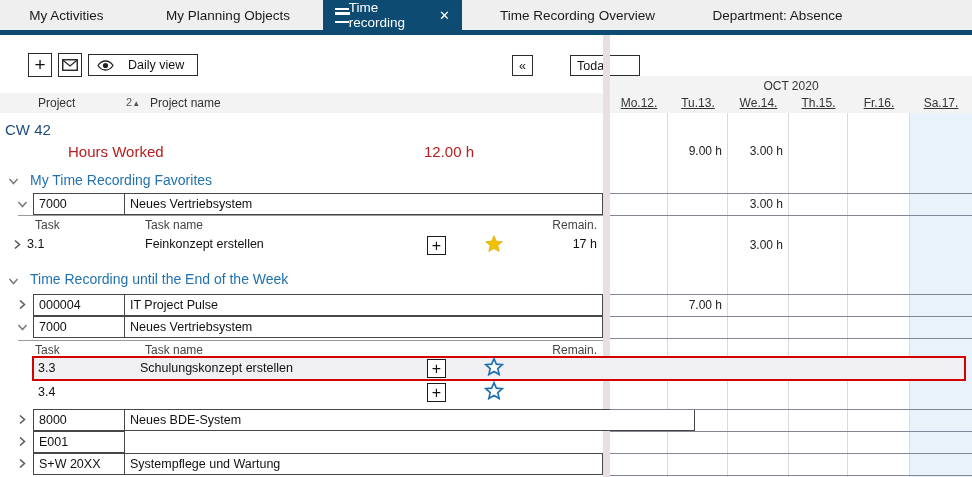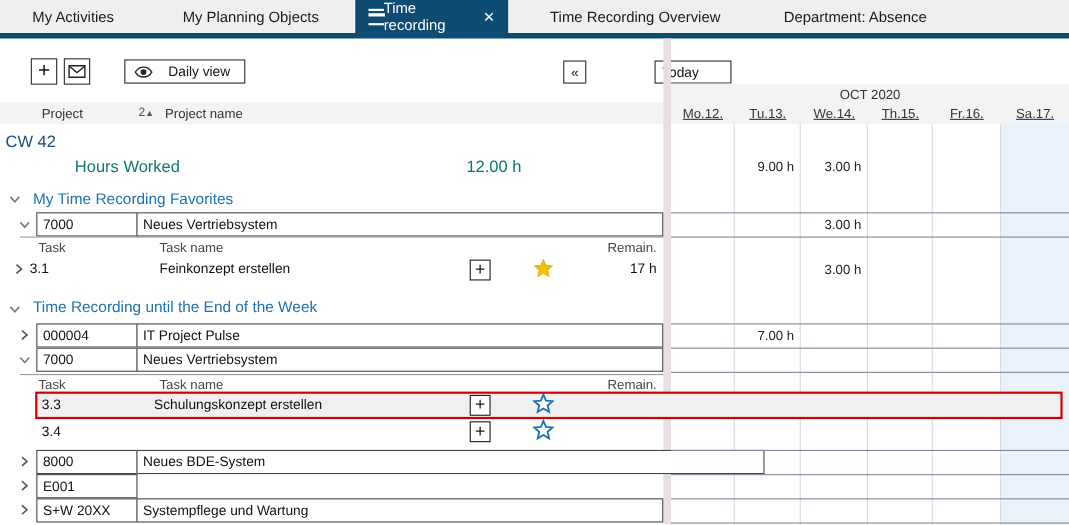--- a/index.html
+++ b/index.html
@@ -22,27 +22,27 @@
   .calhead{position:absolute;left:610px;top:76px;width:362px;height:37px;background:#f3f3f3;}
   .monthlbl{position:absolute;left:610px;top:79px;width:362px;text-align:center;font-size:12px;color:#333;}
   .daylbl{position:absolute;top:95px;height:16px;line-height:16px;text-align:center;font-size:12px;color:#333;text-decoration:underline;}
   .vline{position:absolute;top:113px;width:1px;height:364px;background:#d9d9e2;}
   .hline{position:absolute;left:610px;width:362px;height:1px;background:#85859a;}
   .hcell{position:absolute;font-size:12px;color:#222;text-align:right;padding-right:3px;box-sizing:border-box;}
 
   
   .btn{position:absolute;box-sizing:border-box;border:1px solid #2b2b2b;background:#fff;
        display:flex;align-items:center;justify-content:center;font-size:12.5px;color:#111;}
-  .btn.left{justify-content:flex-start;margin-left:25px;}
+  .btn.left{justify-content:flex-start;}
   .plusglyph{font-size:19px;line-height:1;font-weight:400;margin-top:-2px;}
 
   
   .colhead{position:absolute;left:0;top:93px;width:603px;height:20px;background:#f3f3f3;}
   .lbl{position:absolute;font-size:12px;color:#333;white-space:nowrap;}
-  .bluebig{position:absolute;font-size:15px;color:#0f766e;white-space:nowrap;}
+  .bluebig{position:absolute;font-size:15px;color:#b91c1c;white-space:nowrap;}
   .cwlbl{position:absolute;font-size:15px;color:#1c4b7d;white-space:nowrap;}
   .secttitle{position:absolute;font-size:14px;color:#1f71b0;white-space:nowrap;}
   .pbox{position:absolute;height:22px;box-sizing:border-box;border:1px solid #474747;background:#fff;
         font-size:12.5px;color:#111;line-height:20px;padding-left:5px;white-space:nowrap;overflow:hidden;}
   .tasktext{position:absolute;font-size:12.5px;color:#111;white-space:nowrap;}
   .subhead{position:absolute;font-size:12px;color:#444;white-space:nowrap;}
   .subline{position:absolute;height:1px;background:#9a9a9a;}
   .plusbox{position:absolute;width:19px;height:19px;box-sizing:border-box;border:1.5px solid #1a1a1a;
            background:#fff;display:flex;align-items:center;justify-content:center;font-size:16px;color:#111;z-index:3;}
   .chev{position:absolute;z-index:3;}

